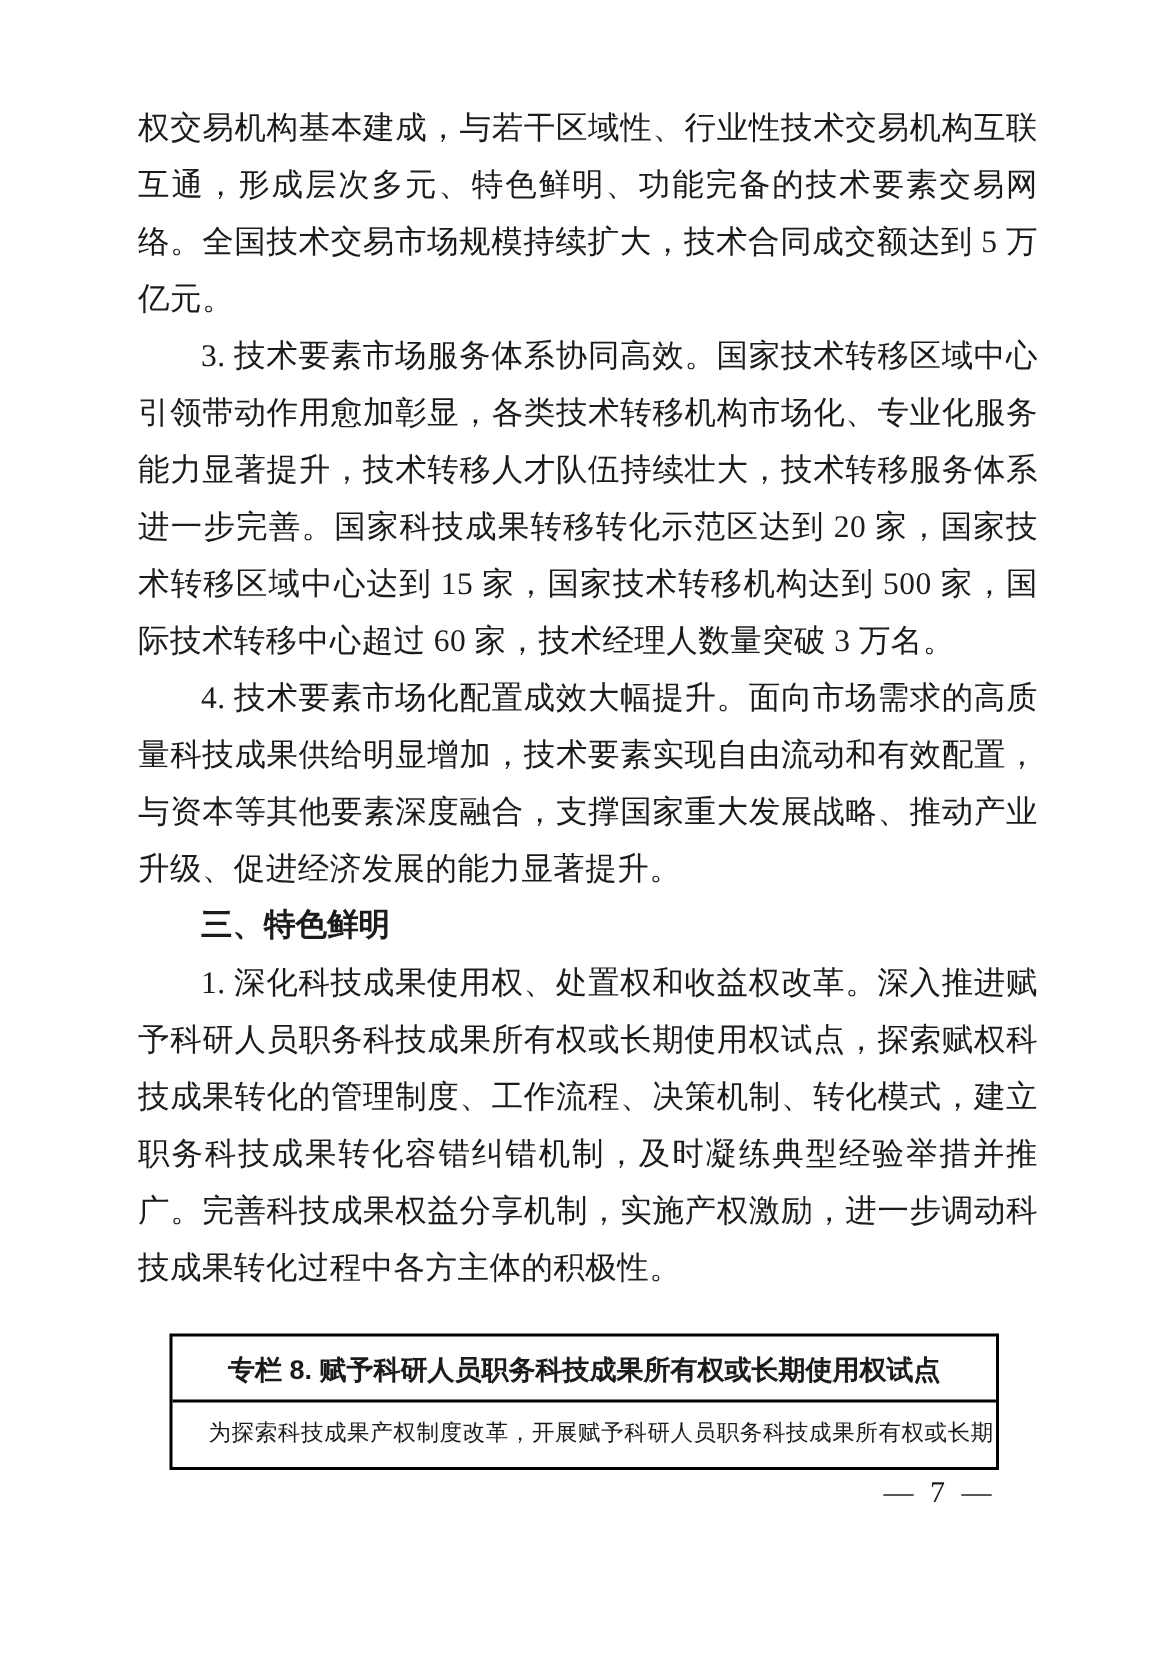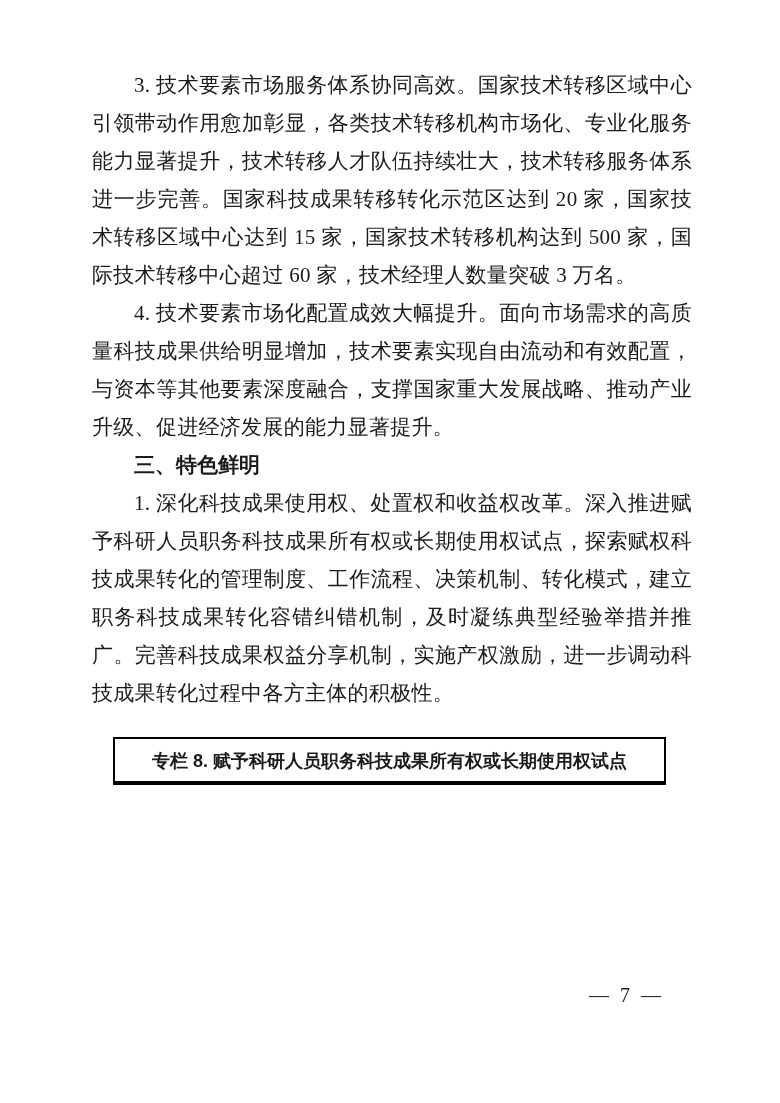--- a/index.html
+++ b/index.html
@@ -75,24 +75,26 @@
     font-size: 20px;
     letter-spacing: 3px;
     color: #1b1b1b;
   }
 </style>
 </head>
 <body>
 
 <div class="page">
   <main class="content">
+    <p class="para no-indent">权交易机构基本建成，与若干区域性、行业性技术交易机构互联互通，形成层次多元、特色鲜明、功能完备的技术要素交易网络。全国技术交易市场规模持续扩大，技术合同成交额达到 5 万亿元。</p>
     <p class="para">3. 技术要素市场服务体系协同高效。国家技术转移区域中心引领带动作用愈加彰显，各类技术转移机构市场化、专业化服务能力显著提升，技术转移人才队伍持续壮大，技术转移服务体系进一步完善。国家科技成果转移转化示范区达到 20 家，国家技术转移区域中心达到 15 家，国家技术转移机构达到 500 家，国际技术转移中心超过 60 家，技术经理人数量突破 3 万名。</p>
     <p class="para">4. 技术要素市场化配置成效大幅提升。面向市场需求的高质量科技成果供给明显增加，技术要素实现自由流动和有效配置，与资本等其他要素深度融合，支撑国家重大发展战略、推动产业升级、促进经济发展的能力显著提升。</p>
     <h2 class="heading1">三、特色鲜明</h2>
     <p class="para">1. 深化科技成果使用权、处置权和收益权改革。深入推进赋予科研人员职务科技成果所有权或长期使用权试点，探索赋权科技成果转化的管理制度、工作流程、决策机制、转化模式，建立职务科技成果转化容错纠错机制，及时凝练典型经验举措并推广。完善科技成果权益分享机制，实施产权激励，进一步调动科技成果转化过程中各方主体的积极性。</p>
 
     <section class="callout">
       <div class="callout-title">专栏 8.  赋予科研人员职务科技成果所有权或长期使用权试点</div>
+      <div class="callout-body">为探索科技成果产权制度改革，开展赋予科研人员职务科技成果所有权或长期</div>
     </section>
   </main>
 
   <footer class="page-number">— 7 —</footer>
 </div>
 
 </body></html>

